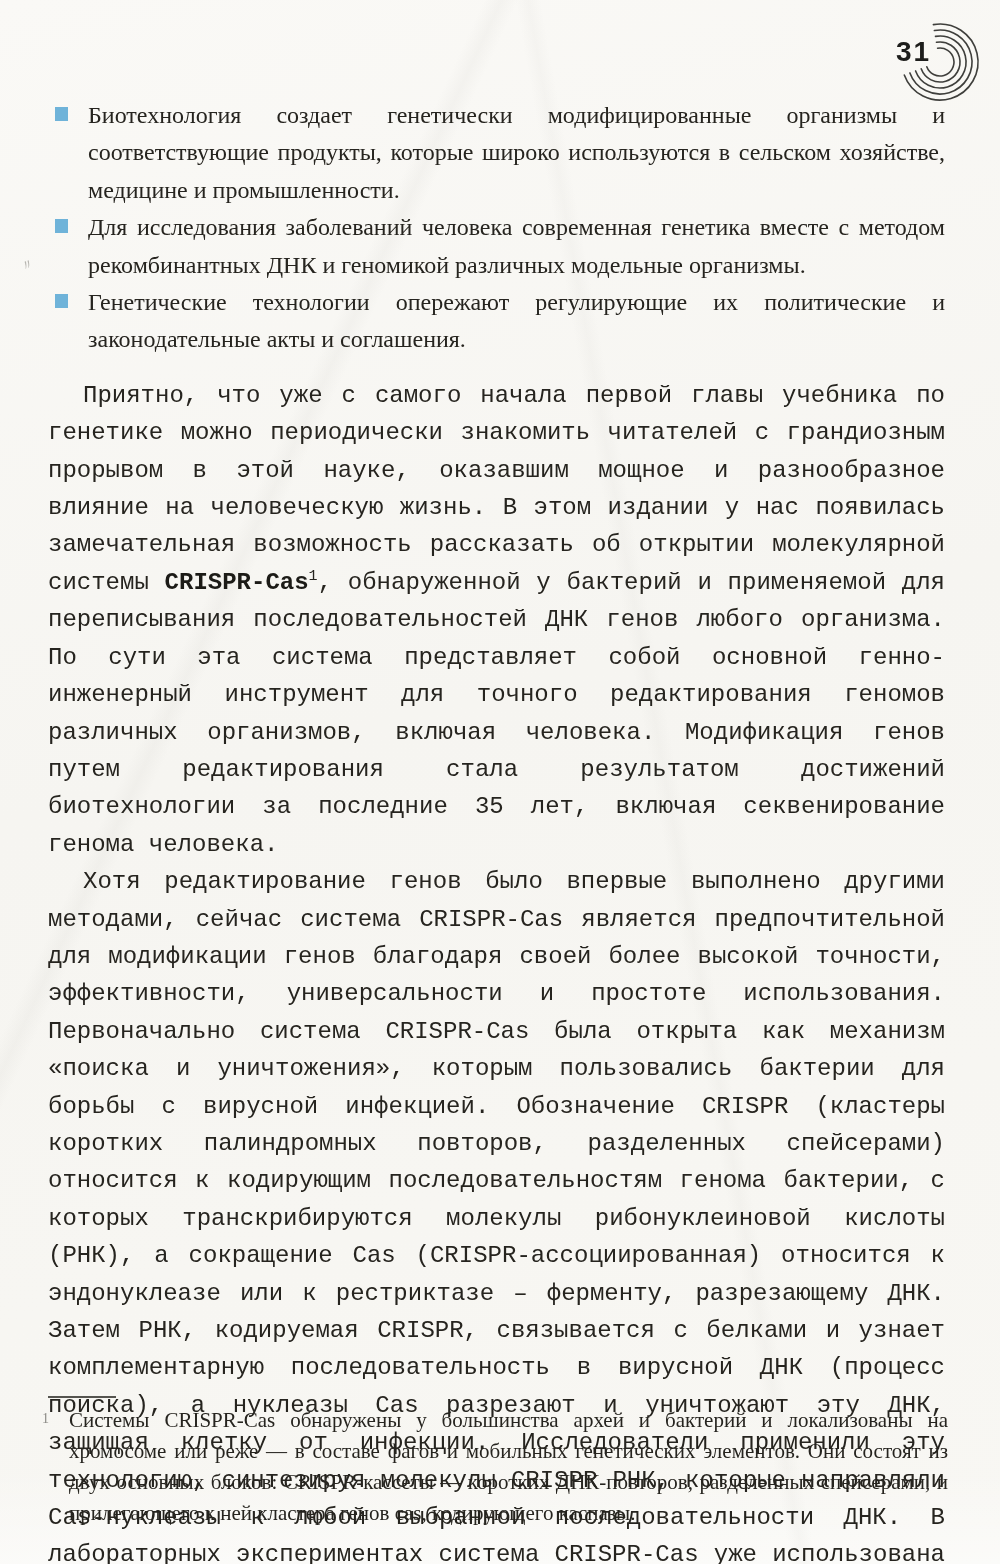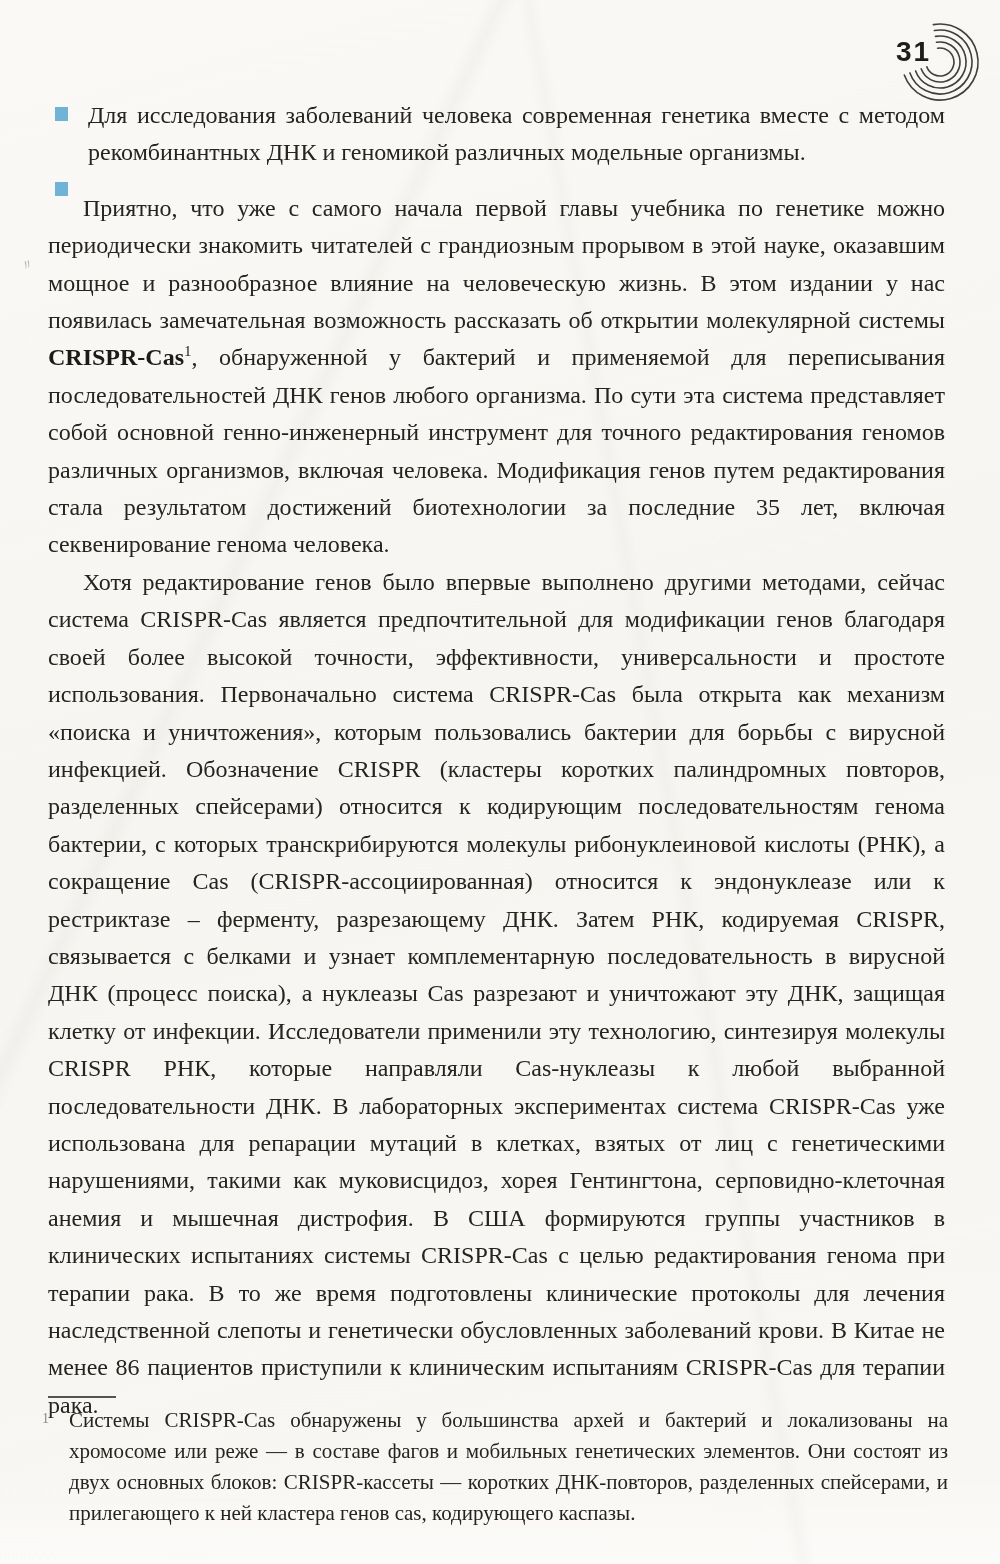--- a/index.html
+++ b/index.html
@@ -55,21 +55,21 @@
   }
 
   .bullet-list { margin: 0 0 0 0; padding: 0; list-style: none; }
   .bullet-item { position: relative; padding-left: 40px; margin: 0; }
   .bullet-square {
     position: absolute; left: 7px; top: 10px;
     width: 13px; height: 14px;
     background: var(--bullet, #6fb3d9);
   }
 
-  .para { margin: 0; text-indent: 35px; }
+  .para { margin: 0; text-indent: 35px; font-family: Liberation Mono, monospace; }
   .para b { color: #1c1b17; }
   sup.fnref {
     font-size: 15px; line-height: 0; vertical-align: super;
   }
   .body-block { margin-top: 18px; }
 
   
   .footnote {
     position: absolute; top: 1396px; left: 48px;
     width: 900px;
@@ -105,24 +105,29 @@
     <div class="pagenum">31</div>
   </div>
 
   <div class="pencil-mark">〃</div>
 
   <div class="content">
 
     <ul class="bullet-list">
       <li class="bullet-item">
         <span class="bullet-square"></span>
+        <span>Биотехнология создает генетически модифицированные организмы и соответствующие продукты, которые широко используются в сельском хозяйстве, медицине и промышленности.</span>
+      </li>
+      <li class="bullet-item">
+        <span class="bullet-square"></span>
         <span>Для исследования заболеваний человека современная генетика вместе с методом рекомбинантных ДНК и геномикой различных модельные организмы.</span>
       </li>
       <li class="bullet-item">
         <span class="bullet-square"></span>
+        <span>Генетические технологии опережают регулирующие их политические и законодательные акты и соглашения.</span>
       </li>
     </ul>
 
     <div class="body-block">
       <p class="para"><span>Приятно, что уже с самого начала первой главы учебника по генетике можно периодически знакомить читателей с грандиозным прорывом в этой науке, оказавшим мощное и разнообразное влияние на человеческую жизнь. В этом издании у нас появилась замечательная возможность рассказать об открытии молекулярной системы </span><b>CRISPR-Cas</b><sup class="fnref">1</sup><span>, обнаруженной у бактерий и применяемой для переписывания последовательностей ДНК генов любого организма. По сути эта система представляет собой основной генно-инженерный инструмент для точного редактирования геномов различных организмов, включая человека. Модификация генов путем редактирования стала результатом достижений биотехнологии за последние 35 лет, включая секвенирование генома человека.</span></p>
 
       <p class="para">Хотя редактирование генов было впервые выполнено другими методами, сейчас система CRISPR-Cas является предпочтительной для модификации генов благодаря своей более высокой точности, эффективности, универсальности и простоте использования. Первоначально система CRISPR-Cas была открыта как механизм «поиска и уничтожения», которым пользовались бактерии для борьбы с вирусной инфекцией. Обозначение CRISPR (кластеры коротких палиндромных повторов, разделенных спейсерами) относится к кодирующим последовательностям генома бактерии, с которых транскрибируются молекулы рибонуклеиновой кислоты (РНК), а сокращение Cas (CRISPR-ассоциированная) относится к эндонуклеазе или к рестриктазе – ферменту, разрезающему ДНК. Затем РНК, кодируемая CRISPR, связывается с белками и узнает комплементарную последовательность в вирусной ДНК (процесс поиска), а нуклеазы Cas разрезают и уничтожают эту ДНК, защищая клетку от инфекции. Исследователи применили эту технологию, синтезируя молекулы CRISPR РНК, которые направляли Cas-нуклеазы к любой выбранной последовательности ДНК. В лабораторных экспериментах система CRISPR-Cas уже использована для репарации мутаций в клетках, взятых от лиц с генетическими нарушениями, такими как муковисцидоз, хорея Гентингтона, серповидно-клеточная анемия и мышечная дистрофия. В США формируются группы участников в клинических испытаниях системы CRISPR-Cas с целью редактирования генома при терапии рака. В то же время подготовлены клинические протоколы для лечения наследственной слепоты и генетически обусловленных заболеваний крови. В Китае не менее 86 пациентов приступили к клиническим испытаниям CRISPR-Cas для терапии рака.</p>
 
     </div>
   </div>

